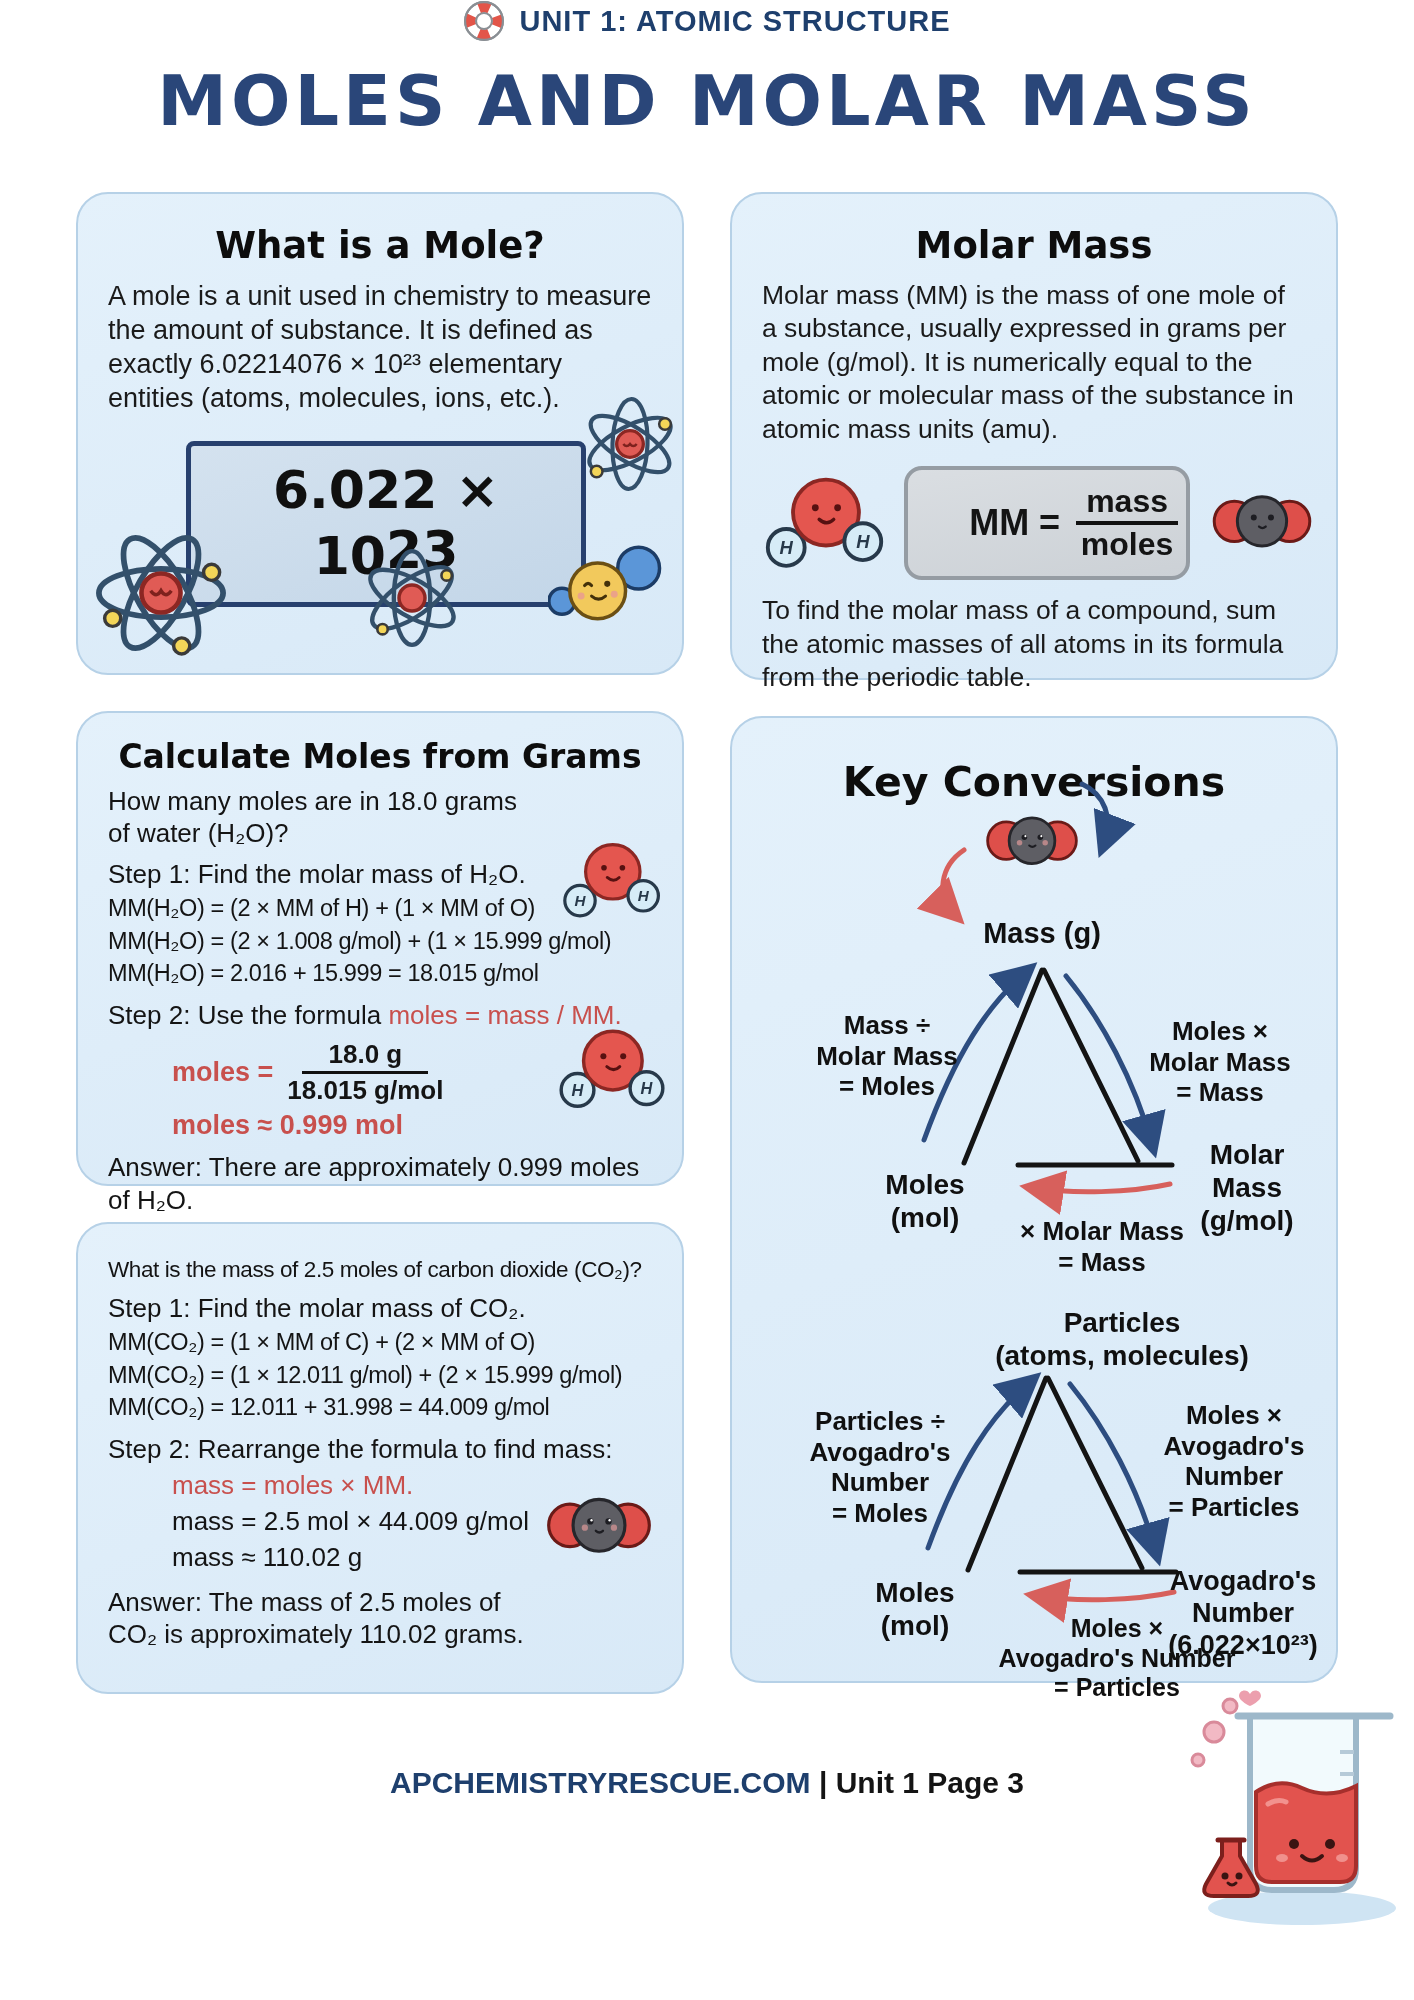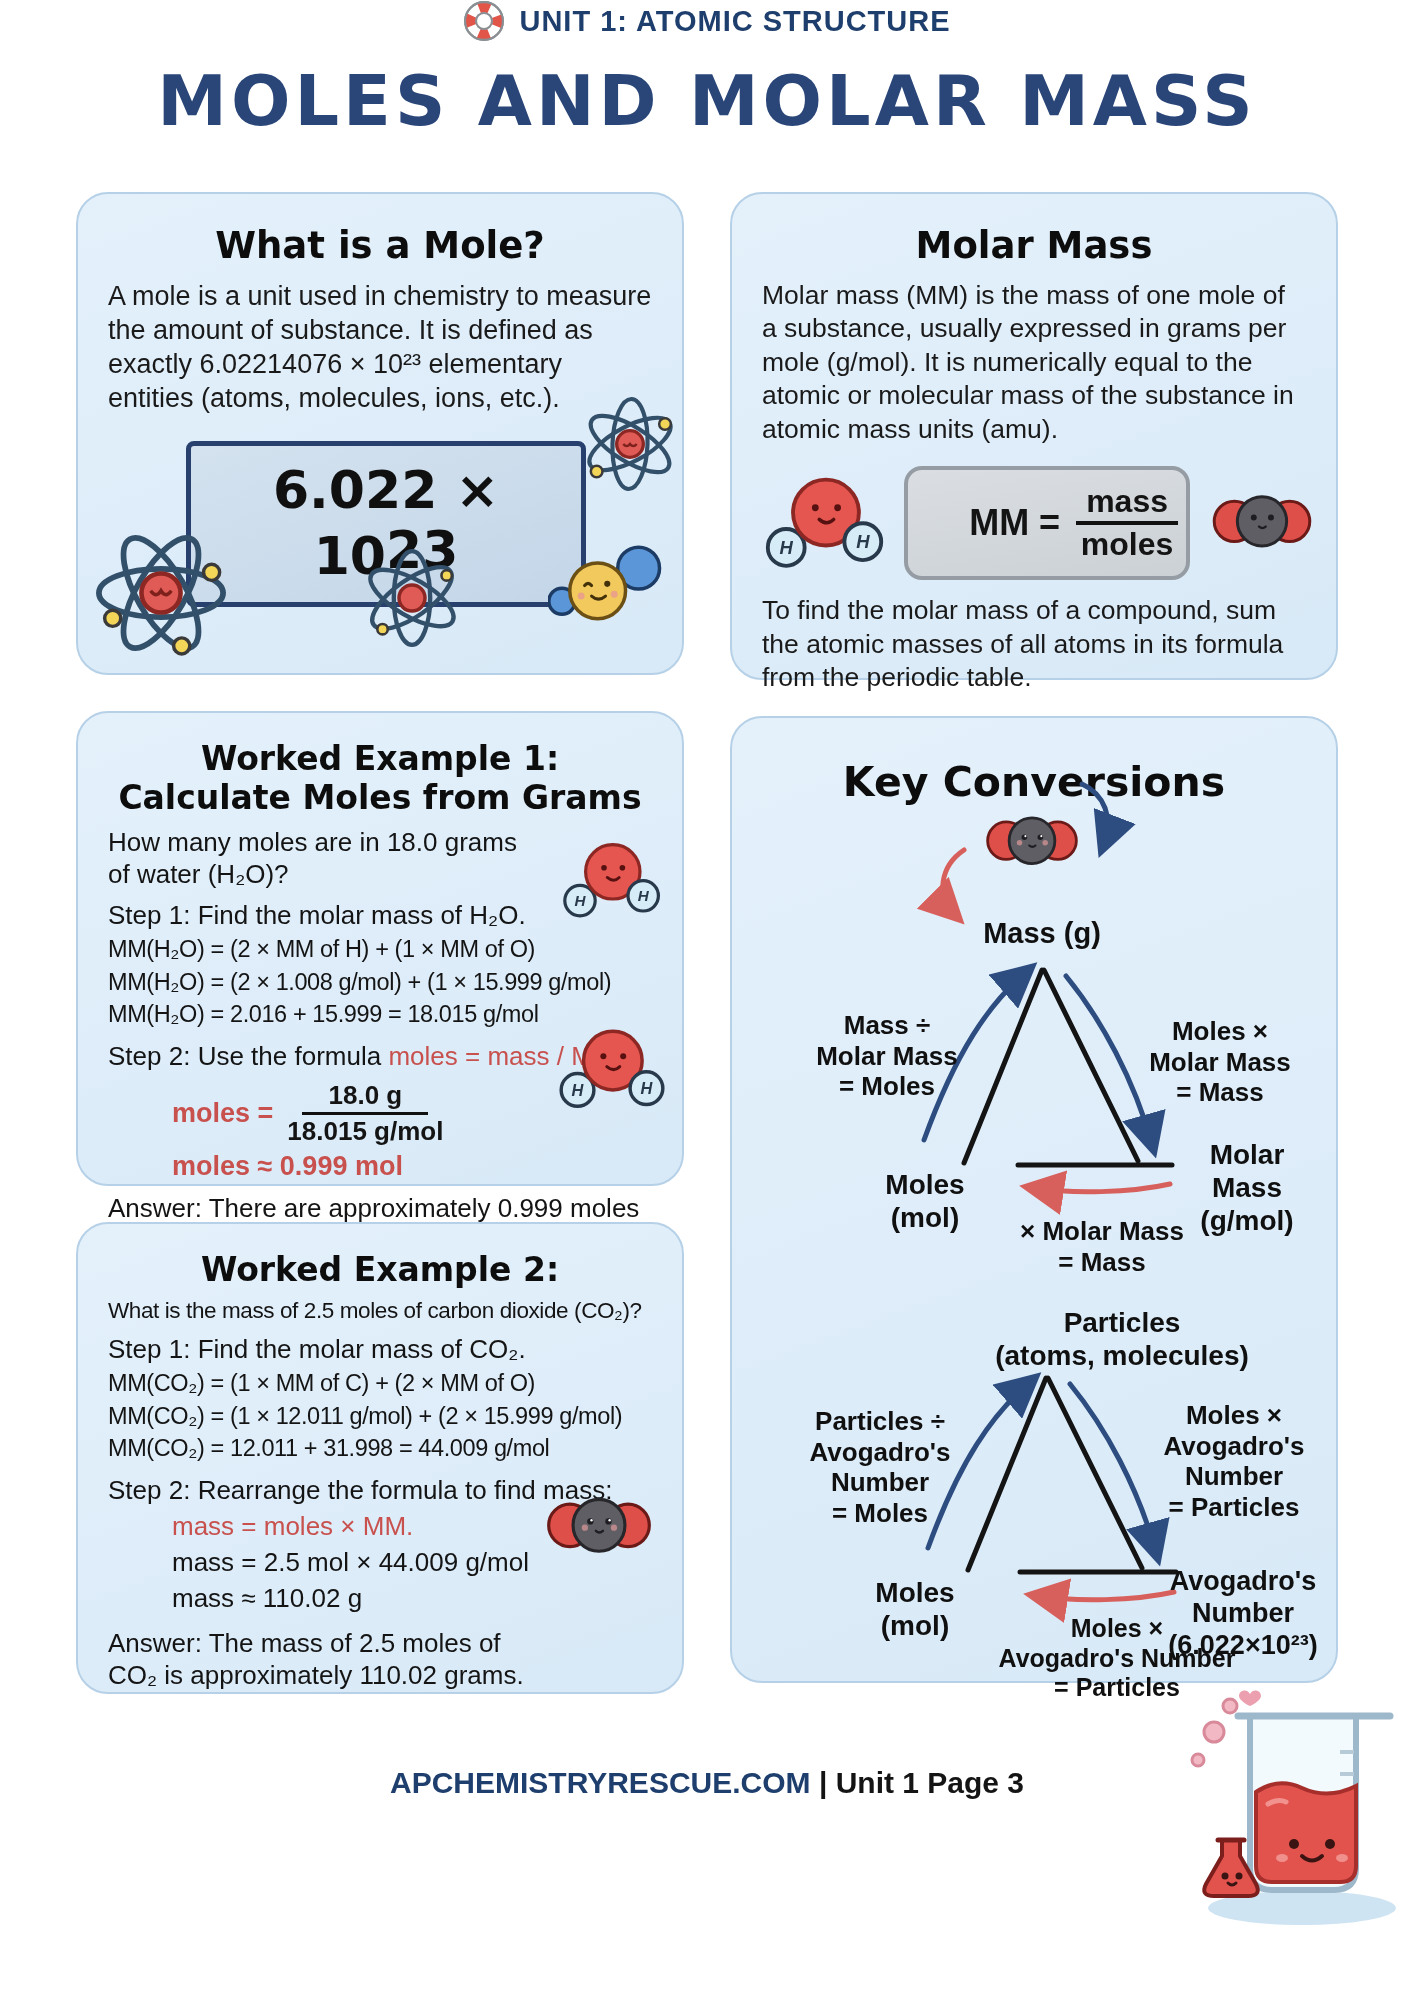--- a/index.html
+++ b/index.html
@@ -147,21 +147,20 @@
           <path d="M42 50 q4 -5 8 0" stroke="#43310a" stroke-width="3.5" fill="none" stroke-linecap="round"></path>
           <circle cx="68" cy="48" r="3.5" fill="#43310a"></circle>
           <path d="M50 62 q8 7 16 0" stroke="#43310a" stroke-width="3.5" fill="none" stroke-linecap="round"></path>
           <circle cx="38" cy="62" r="4" fill="#e89a94" opacity="0.8"></circle>
           <circle cx="76" cy="60" r="4" fill="#e89a94" opacity="0.8"></circle>
         </svg>
       </span>
     </div>
 
     <div class="card" style="height:475px;">
-      <h2 class="tight">Worked Example 1:</h2>
       <h2 class="tight2">Calculate Moles from Grams</h2>
       <div class="we-q" style="width:430px;">How many moles are in 18.0 grams of water (H₂O)?</div>
       <div class="step"><span class="b">Step 1:</span><span> Find the molar mass of H₂O.</span></div>
       <div class="formula">MM(H₂O) = (2 × MM of H) + (1 × MM of O)</div>
       <div class="formula">MM(H₂O) = (2 × 1.008 g/mol) + (1 × 15.999 g/mol)</div>
       <div class="formula">MM(H₂O) = 2.016 + 15.999 = 18.015 g/mol</div>
       <div class="step"><span class="b">Step 2:</span><span> Use the formula </span><span class="red b">moles = mass / MM.</span></div>
       <div class="frac-row">
         <span class="lhs red">moles =</span>
         <span class="wfrac">
@@ -192,21 +191,20 @@
           <circle cx="55" cy="41" r="3.5" fill="#571111"></circle>
             <circle cx="78" cy="41" r="3.5" fill="#571111"></circle>
           <path d="M59 53 q8 7 15 0" stroke="#571111" stroke-width="3.5" fill="none" stroke-linecap="round"></path>
           <circle cx="105" cy="78" r="19" fill="#d6ecf7" stroke="#27394a" stroke-width="4"></circle>
           <text x="105" y="85" text-anchor="middle" font-size="19" font-style="italic" font-weight="bold" fill="#27394a">H</text>
         </svg>
       </span>
     </div>
 
     <div class="card" style="height:472px;">
-      <h2 class="tight">Worked Example 2:</h2>
       <div class="we-q oneline">What is the mass of 2.5 moles of carbon dioxide (CO₂)?</div>
       <div class="step"><span class="b">Step 1:</span><span> Find the molar mass of CO₂.</span></div>
       <div class="formula">MM(CO₂) = (1 × MM of C) + (2 × MM of O)</div>
       <div class="formula">MM(CO₂) = (1 × 12.011 g/mol) + (2 × 15.999 g/mol)</div>
       <div class="formula">MM(CO₂) = 12.011 + 31.998 = 44.009 g/mol</div>
       <div class="step"><span class="b">Step 2:</span><span> Rearrange the formula to find mass:</span></div>
       <div class="calc-line red b">mass = moles × MM.</div>
       <div class="calc-line">mass = 2.5 mol × 44.009 g/mol</div>
       <div class="calc-line">mass ≈ 110.02 g</div>
       <div class="answer" style="width:430px;"><span class="b">Answer:</span><span> The mass of 2.5 moles of CO₂ is approximately 110.02 grams.</span></div>

